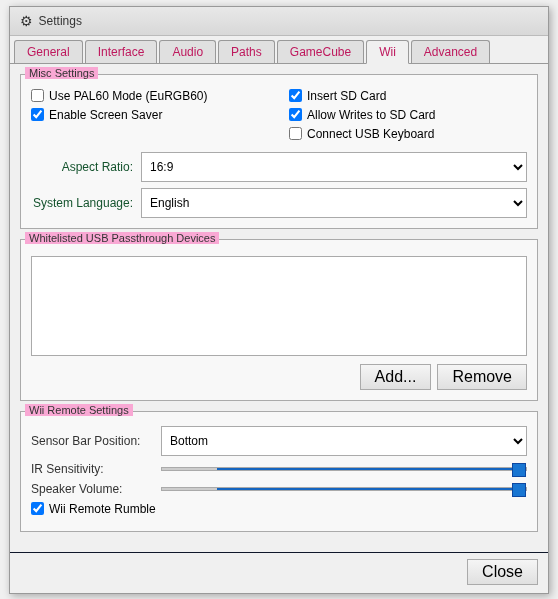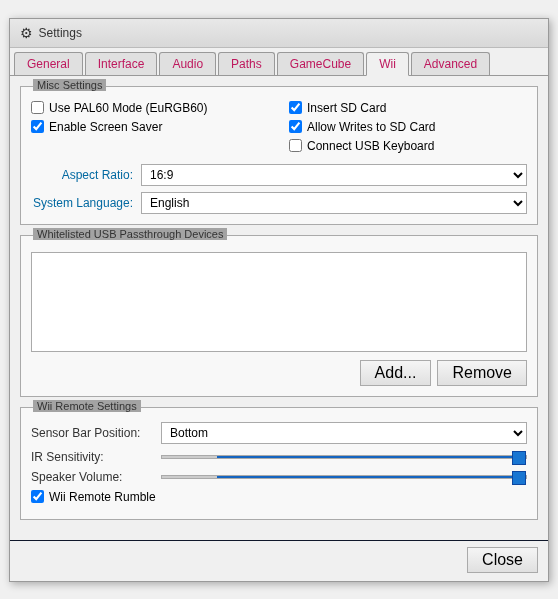--- a/index.html
+++ b/index.html
@@ -61,22 +61,22 @@
     .group-box {
       border: 1px solid #aaa;
       margin-bottom: 10px;
       padding: 8px 10px 10px 10px;
       position: relative;
       background: #f8f8f8;
     }
     .group-box-title {
       position: absolute;
       top: -8px;
-      left: 12px;
-      background: #a3a3a3;
+      left: 4px;
+      background: #f9a8d4;
       padding: 0 4px;
       font-size: 11px;
       color: #333;
     }
     .group-content {
       margin-top: 6px;
     }
     .two-col {
       display: flex;
       gap: 20px;
@@ -94,28 +94,28 @@
       width: 13px;
       height: 13px;
     }
     .form-row {
       display: flex;
       align-items: center;
       margin-top: 6px;
     }
     .form-label {
       width: 110px;
-      color: #0369a1;
+      color: #14532d;
       font-size: 12px;
       text-align: right;
       padding-right: 8px;
     }
     .form-select {
       flex: 1;
-      height: 22px;
+      height: 30px;
       border: 1px solid #aaa;
       background: white;
       font-size: 12px;
       padding: 0 4px;
       appearance: auto;
     }
     .whitelist-box {
       width: 100%;
       height: 100px;
       border: 1px solid #aaa;

